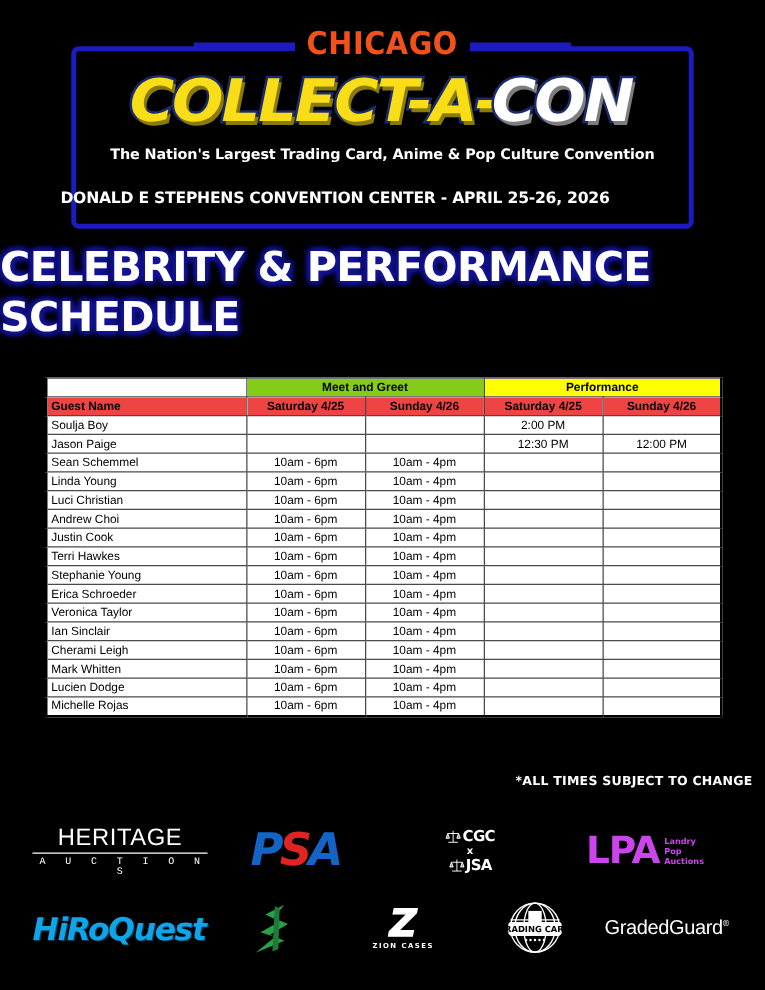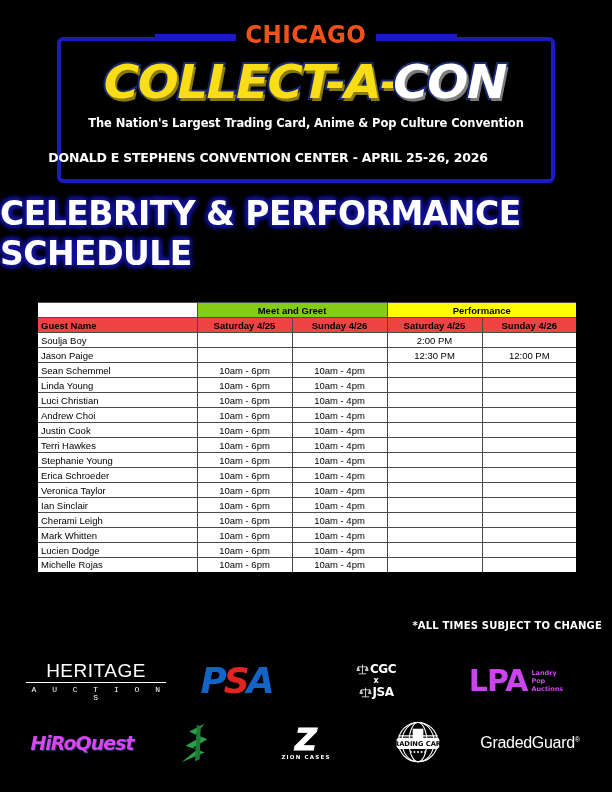--- a/index.html
+++ b/index.html
@@ -257,22 +257,22 @@
     letter-spacing: -1px; line-height: 1;
   }
   .lg-lpa .sub {
     font-family: "DejaVu Sans", sans-serif;
     font-size: 6.5px; font-weight: bold; color: #cc44ee;
     line-height: 1.25; text-align: left;
   }
   
   .lg-hiro {
     font-family: "DejaVu Sans", sans-serif;
-    font-size: 19px; font-weight: bold; font-style: italic;
-    color: #d946ef; letter-spacing: -1px;
+    font-size: 25px; font-weight: bold; font-style: italic;
+    color: #0ea5e9; letter-spacing: -1px;
     text-shadow: 1px 1px 0 #0a3a55;
   }
   
   .lg-green { width: 38px; height: 44px; }
   
   .lg-zion { text-align: center; line-height: 1; }
   .lg-zion .bar { width: 48px; height: 4px; background: #e03020; margin: 0 auto 2px auto; transform: skewX(-20deg); }
   .lg-zion .z {
     font-family: "DejaVu Sans", sans-serif;
     font-size: 30px; font-weight: bold; font-style: italic;

